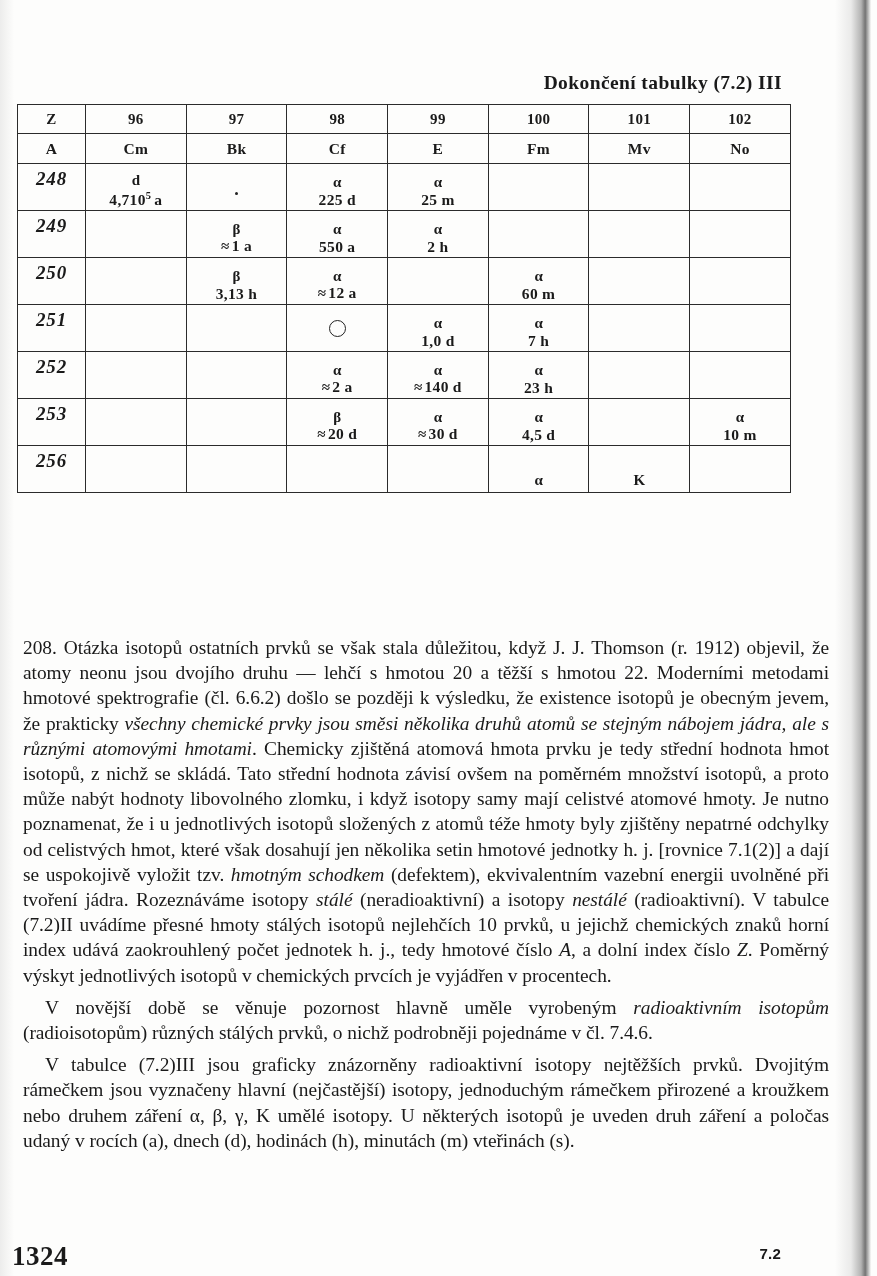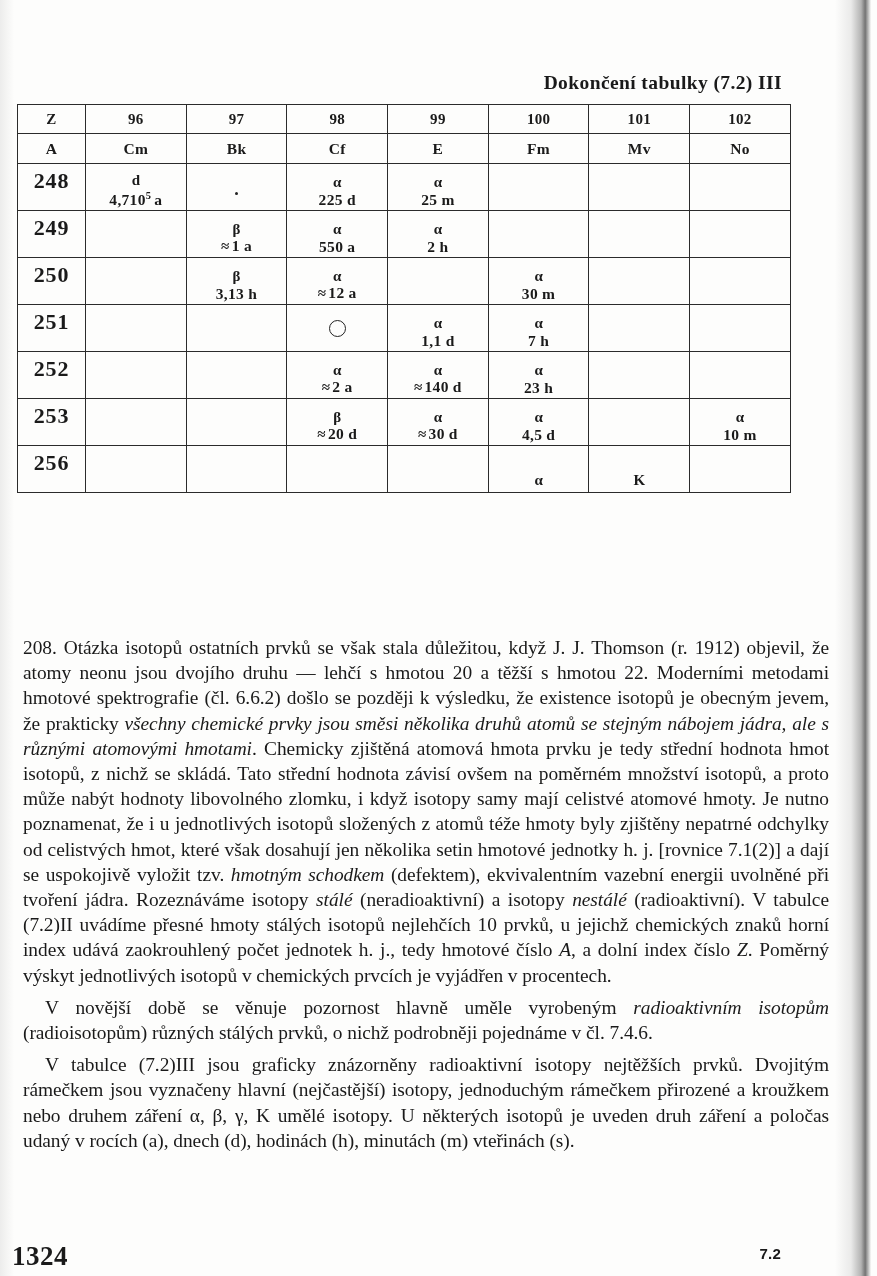--- a/index.html
+++ b/index.html
@@ -80,23 +80,24 @@
     letter-spacing: 0.3px;
   }
   thead tr.sym th {
     height: 29px;
     font-size: 15.5px;
   }
 
   tbody tr { height: 47px; }
   tbody td.anum {
     vertical-align: top;
-    font-size: 22px;
+    font-size: 19px;
     letter-spacing: 0.8px;
     padding-top: 4px;
+    font-style: italic;
   }
   tbody td.cell {
     vertical-align: bottom;
     padding-bottom: 2px;
   }
   .decay {
     display: block;
     line-height: 1.0;
     font-size: 15.5px;
     text-align: center;
@@ -270,35 +271,35 @@
           <td class="cell">
             <span class="decay">
               <span class="rad">α</span>
               <span class="hl"><span class="approx">≈</span><span>12 a</span></span>
             </span>
           </td>
           <td class="cell"></td>
           <td class="cell">
             <span class="decay">
               <span class="rad">α</span>
-              <span class="hl"><span>30 m</span></span>
+              <span class="hl"><span>60 m</span></span>
             </span>
           </td>
           <td class="cell"></td>
           <td class="cell"></td>
         </tr>
         <tr>
           <td class="anum">251</td>
           <td class="cell"></td>
           <td class="cell"></td>
           <td class="cell"><span class="circ"></span></td>
           <td class="cell">
             <span class="decay">
               <span class="rad">α</span>
-              <span class="hl"><span>1,1 d</span></span>
+              <span class="hl"><span>1,0 d</span></span>
             </span>
           </td>
           <td class="cell">
             <span class="decay">
               <span class="rad">α</span>
               <span class="hl"><span>7 h</span></span>
             </span>
           </td>
           <td class="cell"></td>
           <td class="cell"></td>

